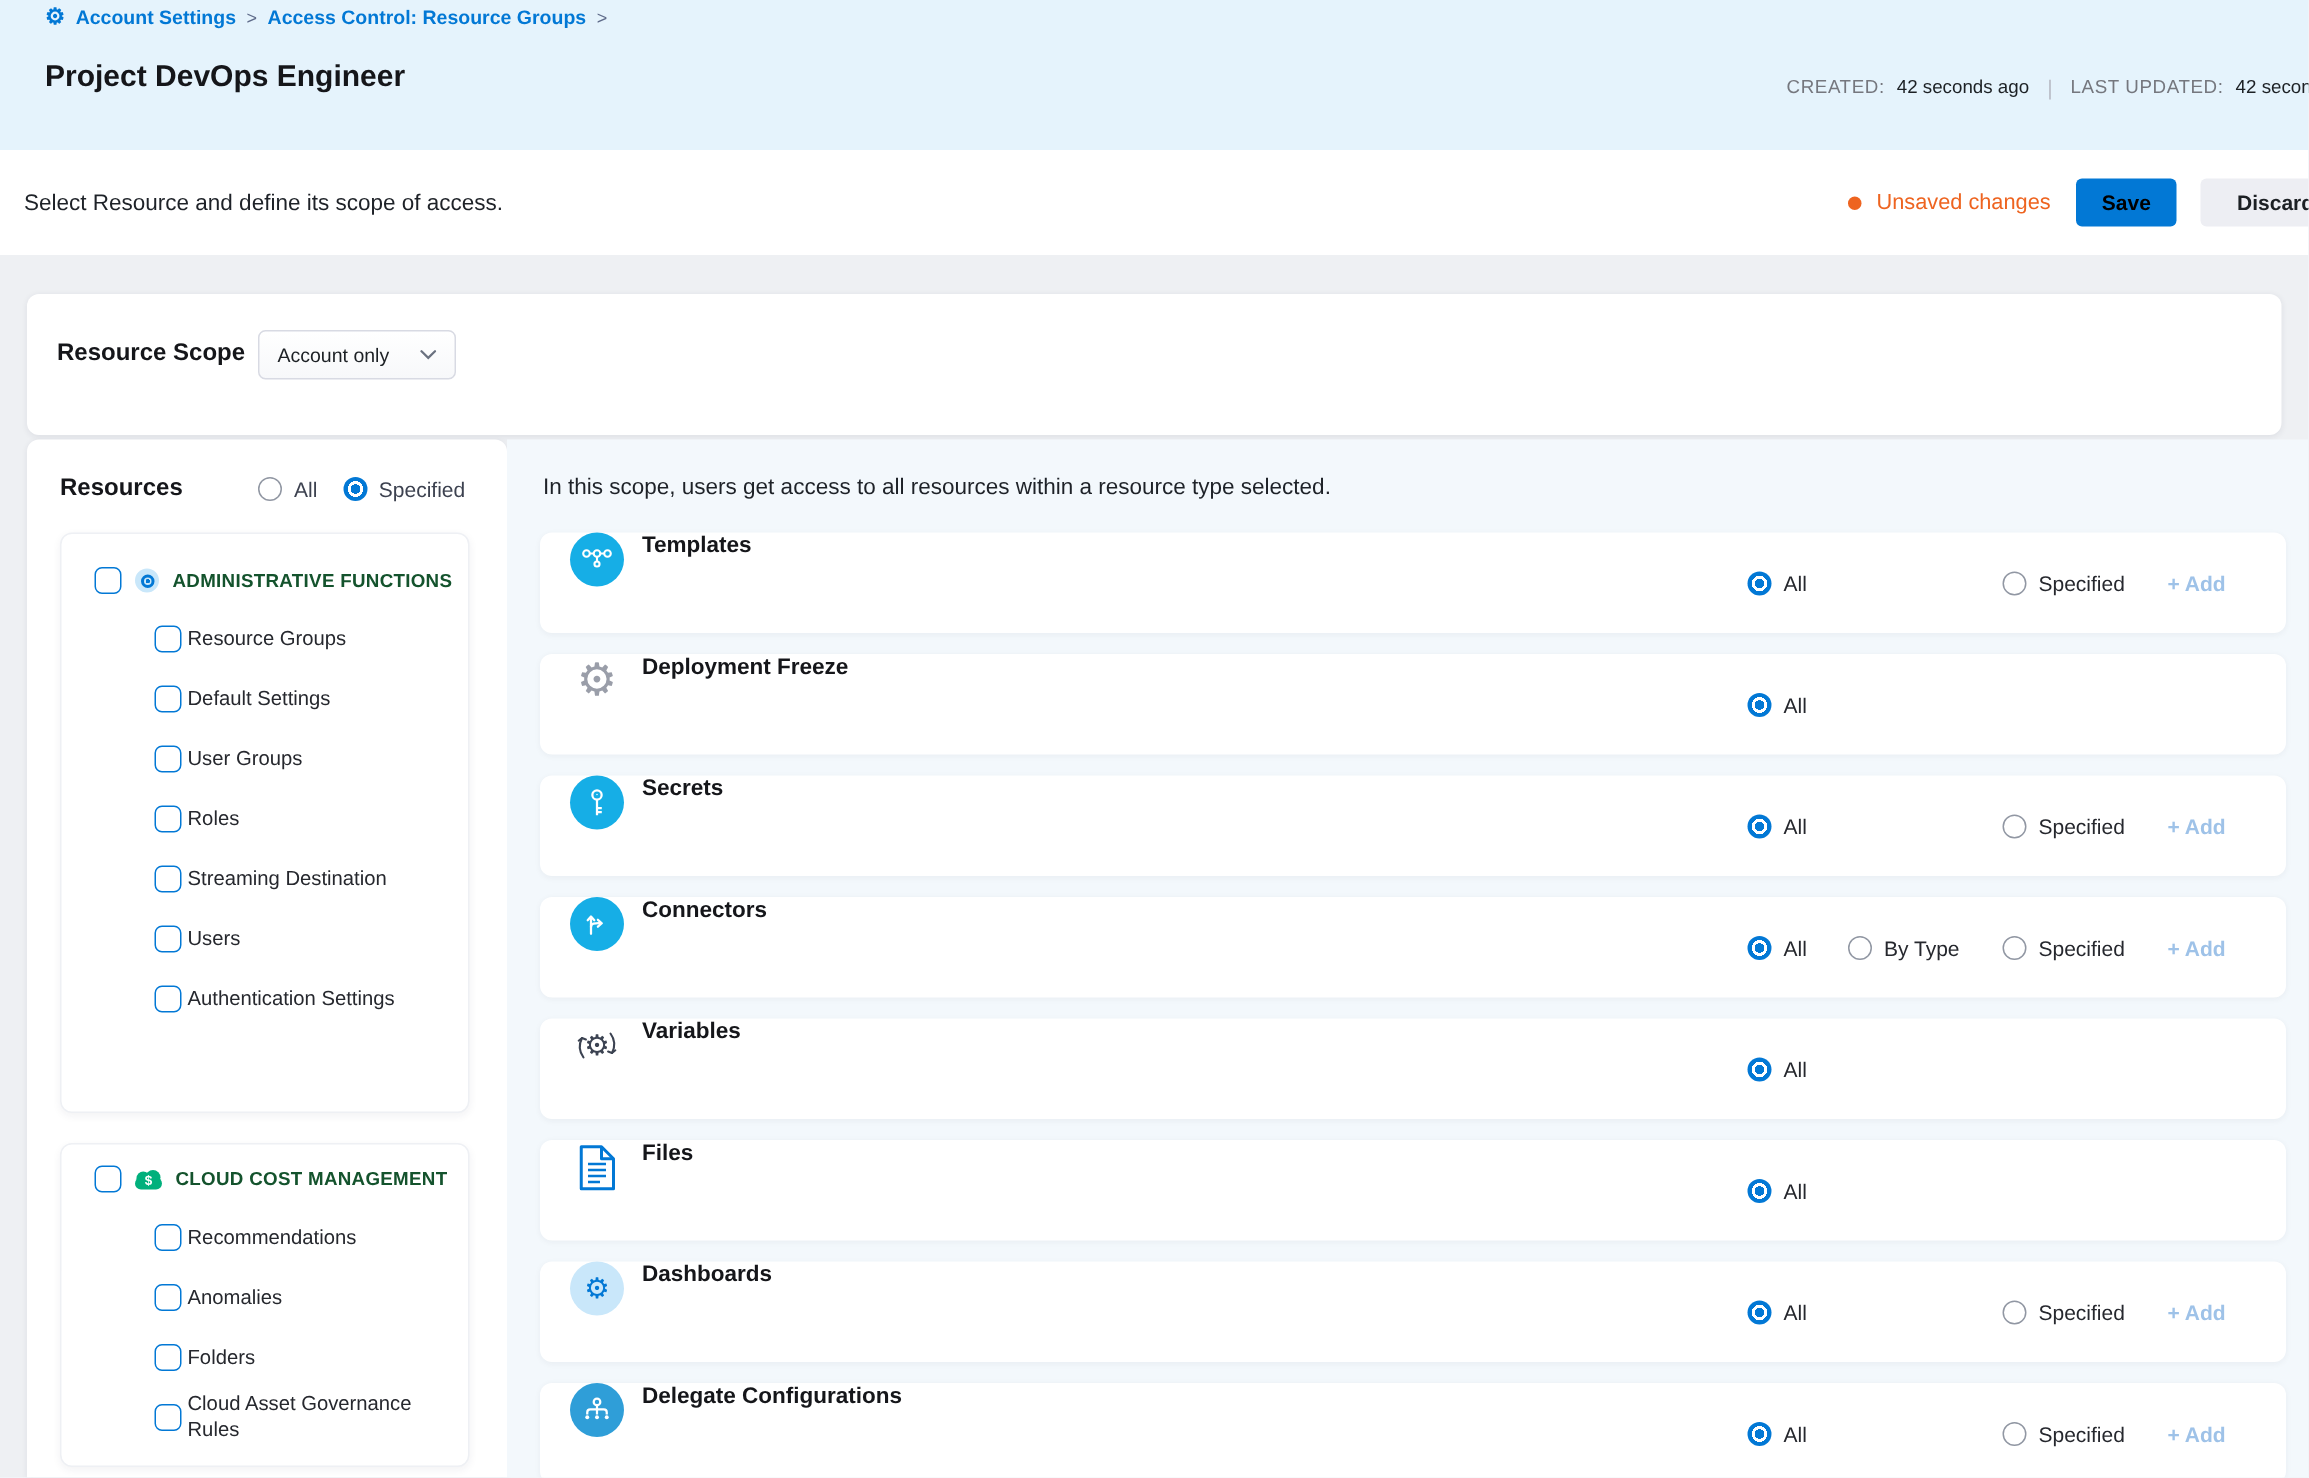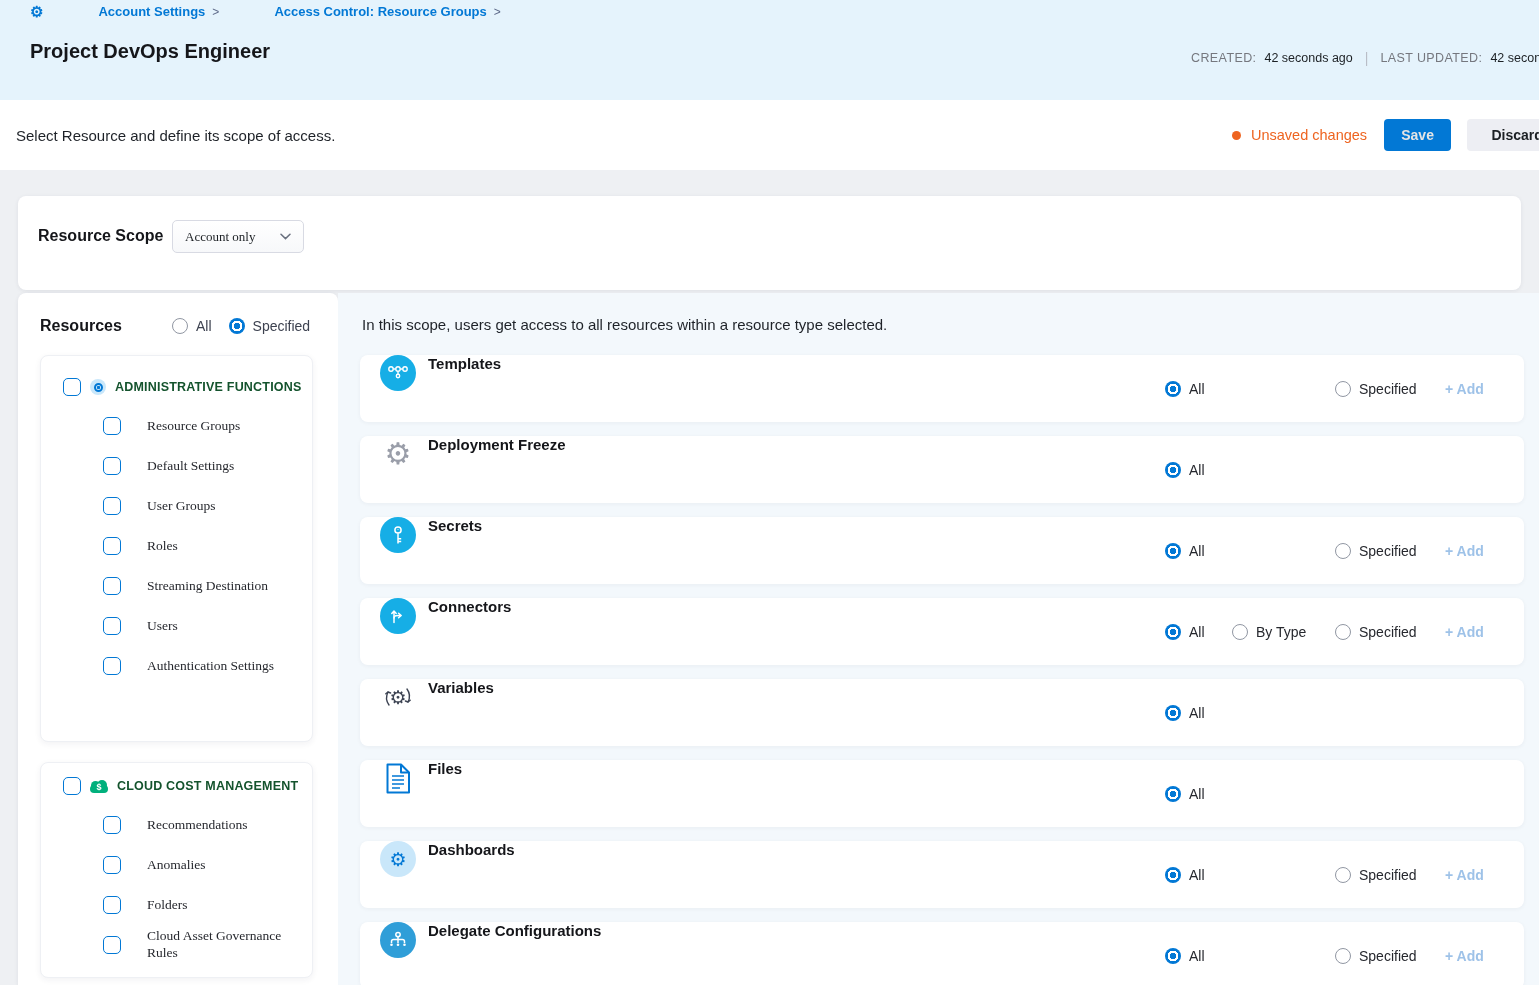--- a/index.html
+++ b/index.html
@@ -8,64 +8,64 @@
     font-family:"Liberation Sans", sans-serif;
     background:#eef0f3;
     color:#1c2024;
     overflow:hidden;
     position:relative;
   }
 
   
   .banner { position:absolute; left:0; top:0; width:1539px; height:100px; background:#e5f3fc; }
   .breadcrumb { position:absolute; left:30px; top:4px; display:flex; align-items:center; gap:7px; font-size:13px; font-weight:600; white-space:nowrap; }
-  .crumb { color:#0278d5; cursor:pointer;margin-left:48px; }
+  .crumb { color:#0278d5; cursor:pointer; }
   .crumb-sep { color:#5f6b8a; font-weight:400; font-size:12px; }
   .gear-blue { color:#0278d5; font-size:15px; line-height:1; }
   .page-title { position:absolute; left:30px; top:40px; font-size:20px; font-weight:600; color:#15161a; }
   .banner-meta { position:absolute; left:1191px; top:50px; display:flex; align-items:center; gap:8px; font-size:12.5px; white-space:nowrap; }
   .meta-label { color:#75777e; letter-spacing:0.4px; }
   .meta-value { color:#1c2024; font-weight:500; }
   .meta-div { color:#b9bdc7; font-size:14px; padding:0 4px; }
 
   
   .toolbar { position:absolute; left:0; top:100px; width:1539px; height:70px; background:#ffffff; }
   .toolbar-desc { position:absolute; left:16px; top:27px; font-size:15px; color:#1e2228; }
   .toolbar-right { position:absolute; left:1232px; top:19px; height:32px; display:flex; align-items:center; white-space:nowrap; }
   .unsaved { display:flex; align-items:center; gap:10px; color:#ee6420; font-size:14.5px; }
   .unsaved-dot { width:9px; height:9px; border-radius:50%; background:#ee6420; }
   .btn { height:32px; border:none; border-radius:4px; font-family:inherit; font-size:14px; font-weight:600; cursor:pointer; }
-  .btn-save { margin-left:17px; width:67px; background:#0278d5; color:#e5e5e5; }
+  .btn-save { margin-left:17px; width:67px; background:#0278d5; color:#000000; }
   .btn-discard { margin-left:16px; width:100px; background:#edeef3; color:#1c2024; }
 
   
   .scope-card { position:absolute; left:18px; top:196px; width:1503px; height:94px; background:#ffffff; border-radius:8px; box-shadow:0 1px 4px rgba(40,41,61,.08); }
   .scope-label { position:absolute; left:20px; top:31px; font-size:16px; font-weight:700; color:#15161a; }
-  .scope-select { position:absolute; left:154px; top:24px; width:132px; height:33px; background:linear-gradient(#ffffff,#f7f8fa); border:1px solid #d8dae3; border-radius:5px; display:flex; align-items:center; justify-content:space-between; padding:0 12px; cursor:pointer;font-family:Liberation Serif, serif; }
+  .scope-select { position:absolute; left:154px; top:24px; width:132px; height:33px; background:linear-gradient(#ffffff,#f7f8fa); border:1px solid #d8dae3; border-radius:5px; display:flex; align-items:center; justify-content:space-between; padding:0 12px; cursor:pointer; }
   .scope-select-value { font-size:13px; font-weight:500; color:#1c2024; }
 
   
   .lower { position:absolute; left:0; top:293px; width:1539px; height:692px; }
   .sidebar { position:absolute; left:18px; top:0; width:320px; height:692px; background:#ffffff; border-radius:8px 8px 0 0; box-shadow:0 1px 4px rgba(40,41,61,.08); }
   .sb-title { position:absolute; left:22px; top:24px; font-size:16px; font-weight:700; color:#15161a; }
   .sb-radios { position:absolute; left:154px; top:25px; display:flex; gap:17px; }
   .radio-item { display:flex; align-items:center; gap:8px; cursor:pointer; }
   .radio-label { font-size:14px; color:#3d4250; }
 
   .radio { width:16px; height:16px; border-radius:50%; border:1.5px solid #9197a3; background:#fff; flex:none; }
   .radio.checked { border:none; background:radial-gradient(circle, #0278d5 0 3.2px, #ffffff 3.2px 5.2px, #0278d5 5.2px); }
 
   .cbx { width:18px; height:18px; border:1.6px solid #0278d5; border-radius:5px; background:#fff; flex:none; cursor:pointer; }
 
   .group-card { position:absolute; left:22px; width:273px; background:#ffffff; border:1px solid #eef0f4; border-radius:8px; box-shadow:0 2px 6px rgba(40,41,61,.06); }
   .group-card-1 { top:62px; height:387px; padding-top:12px; }
   .group-card-2 { top:469px; height:216px; padding-top:4px; }
   .group-header { display:flex; align-items:center; gap:9px; height:38px; padding-left:22px; }
   .group-name { font-size:12.5px; font-weight:600; color:#14532d; letter-spacing:0.2px; }
-  .group-item { display:flex; align-items:center; gap:26px; height:40px; padding-left:62px;font-family:Liberation Serif, serif; }
+  .group-item { display:flex; align-items:center; gap:4px; height:40px; padding-left:62px; }
   .item-label { font-size:13.5px; color:#26282e; width:172px; line-height:1.25; }
 
   .admin-icon { width:16px; height:16px; border-radius:50%; background:#c9e7fa; display:flex; align-items:center; justify-content:center; flex:none; }
   .admin-icon .ring { width:9px; height:9px; border-radius:50%; border:2px solid #0278d5; background:radial-gradient(circle,#0278d5 0 1.4px, transparent 1.5px); }
 
   .cloud-icon { position:relative; width:18px; height:13px; flex:none; }
   .cloud-icon .c1 { position:absolute; left:0; bottom:0; width:18px; height:8px; border-radius:4px; background:#01b07c; }
   .cloud-icon .c2 { position:absolute; left:1px; top:1px; width:9px; height:9px; border-radius:50%; background:#01b07c; }
   .cloud-icon .c3 { position:absolute; right:1px; top:0; width:10px; height:10px; border-radius:50%; background:#01b07c; }
   .cloud-icon .dollar { position:absolute; left:0; top:1px; width:18px; height:12px; display:flex; align-items:center; justify-content:center; color:#fff; font-size:9px; font-weight:700; }

